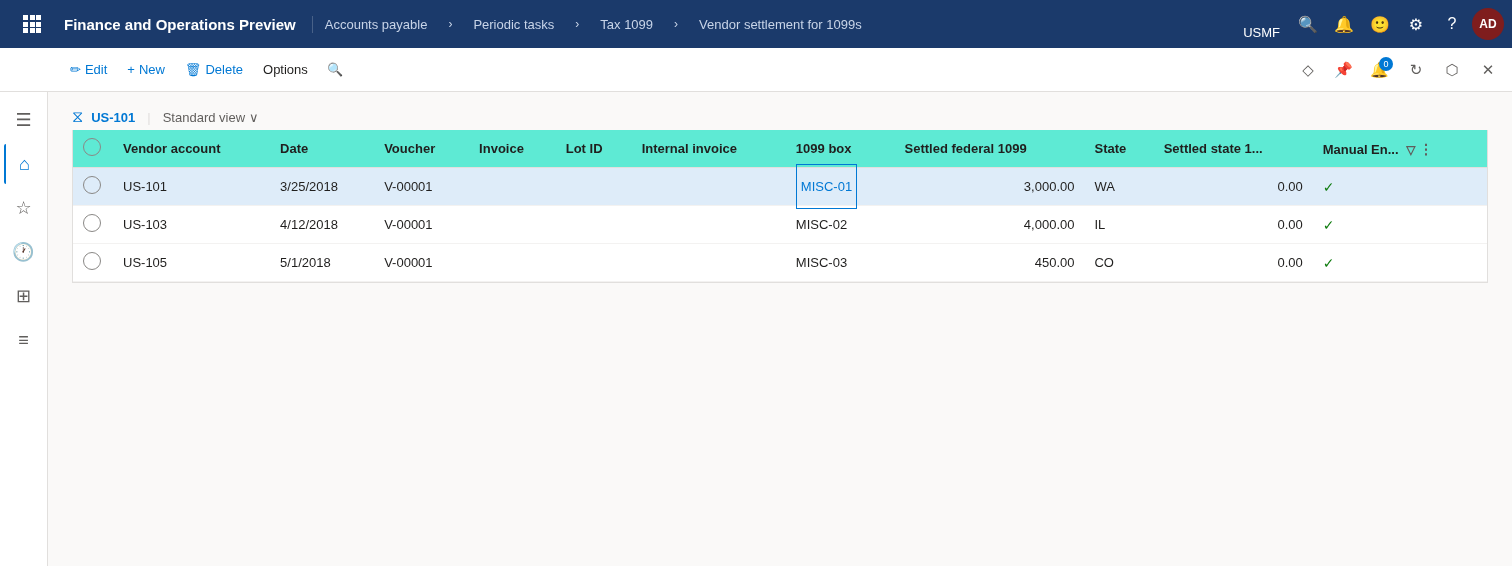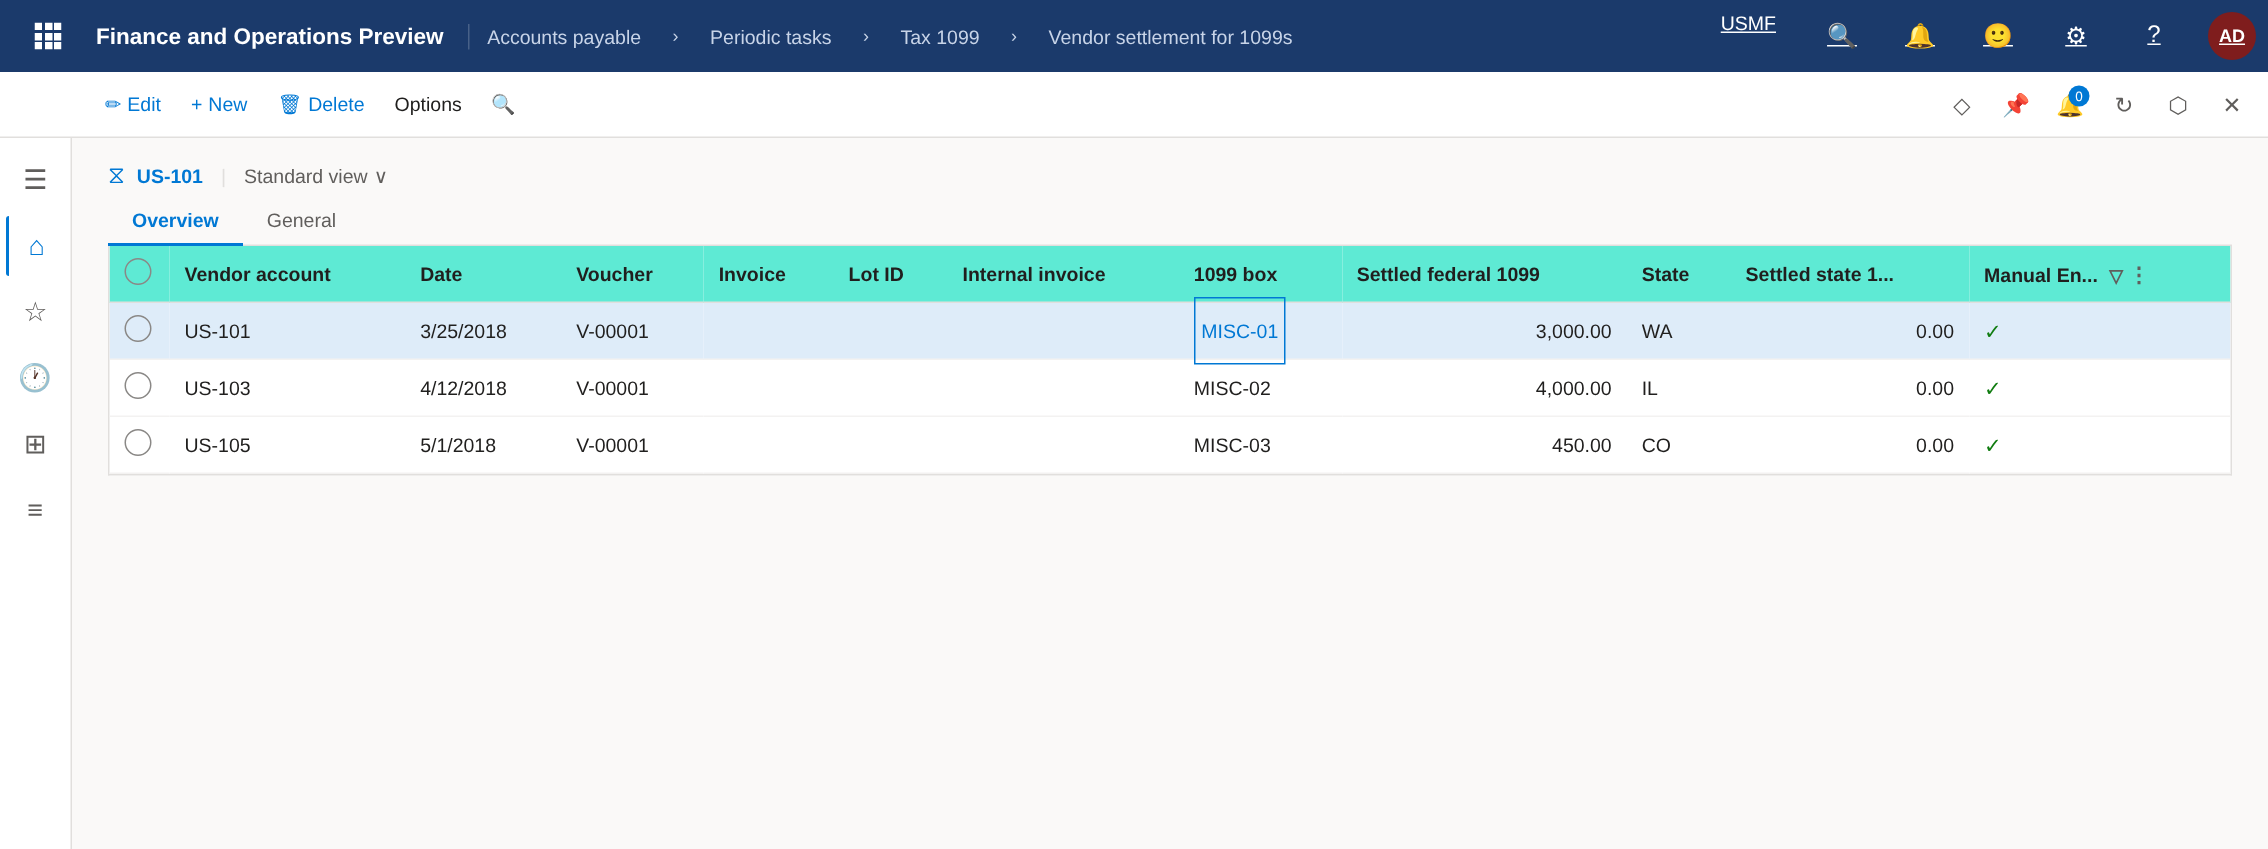--- a/index.html
+++ b/index.html
@@ -44,23 +44,22 @@
       color: #c8d4e8;
       font-size: 12px;
     }
     .breadcrumb a {
       color: #c8d4e8;
       text-decoration: none;
       cursor: pointer;
     }
     .top-bar-right {
       display: flex;
-      align-items: flex-start;
-      gap: 20px;
-      text-decoration: underline;
+      align-items: flex-end;
+      gap: 4px;
     }
     .top-bar-company {
       font-size: 13px;
       color: #fff;
       margin-right: 8px;
     }
     .top-bar-icon {
       width: 32px;
       height: 32px;
       display: flex;
@@ -393,24 +392,20 @@
     <div class="content-header">
       <span class="filter-icon">⧖</span>
       <span class="record-id">US-101</span>
       <span class="divider">|</span>
       <div class="view-selector">
         <span>Standard view</span>
         <span>∨</span>
       </div>
     </div>
 
-    <div class="tabs">
-      <div class="tab active">Overview</div>
-      <div class="tab">General</div>
-    </div>
 
     <div class="table-wrapper">
       <table>
         <thead>
           <tr>
             <th>
               <span class="header-checkbox"></span>
             </th>
             <th>Vendor account</th>
             <th>Date</th>

